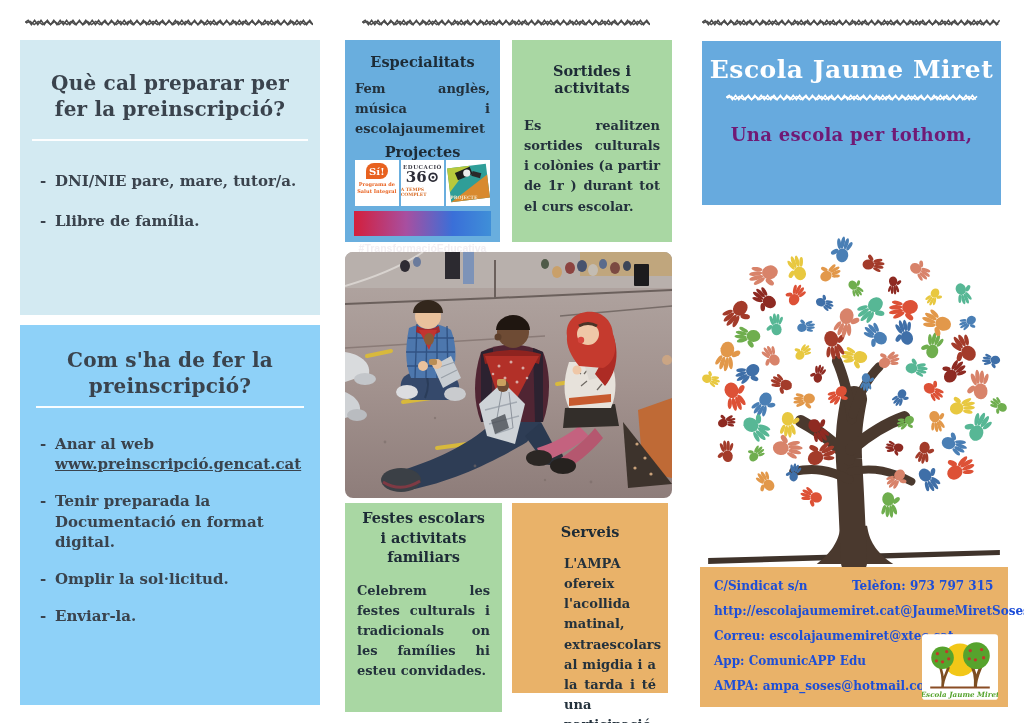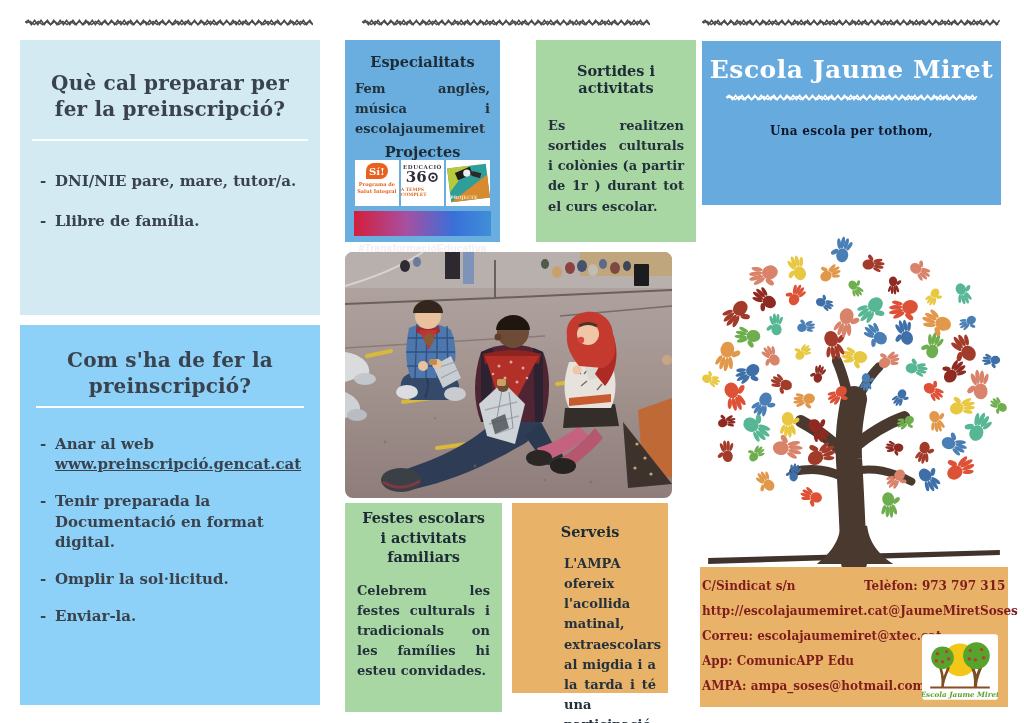--- a/index.html
+++ b/index.html
@@ -40,39 +40,39 @@
            justify-content:center;margin:3px auto 2px;}
   .si-cap{color:#e8611f;font-size:5px;font-weight:bold;text-align:center;line-height:1.25;}
   .edu-top{font-size:5.5px;font-weight:bold;letter-spacing:.6px;color:#3c3c46;margin-top:4px;}
   .edu-num{font-size:15px;font-weight:bold;color:#2e2e38;line-height:1;}
   .edu-cap{font-size:4.5px;font-weight:bold;color:#d86f2a;margin-top:2px;}
   .proj-cap{position:absolute;left:4px;bottom:5px;font-size:4.5px;font-weight:bold;
             color:#f3e3c4;line-height:1.1;}
   .banner{margin-top:5px;height:25px;display:flex;align-items:center;justify-content:center;
           background:linear-gradient(90deg,#d31f3c 0%,#a84fa0 38%,#3a6fd8 72%,#3f8fd8 100%);}
   .banner span{color:#f2eef2;font-size:10.5px;font-weight:bold;font-family:"Liberation Sans",sans-serif;margin-top:48px;}
-  .sor{left:536px;top:40px;width:160px;height:202px;background:#a9d7a3;padding:22px 12px 0;}
+  .sor{left:512px;top:40px;width:160px;height:202px;background:#a9d7a3;padding:22px 12px 0;}
   .sor p{margin-top:20px;}
   .photo{left:345px;top:252px;width:327px;height:246px;border-radius:8px;overflow:hidden;}
   .photo svg{display:block;}
   .fes{left:345px;top:503px;width:157px;height:209px;background:#a9d7a3;padding:5px 12px 0;}
   .fes h3{line-height:1.35;}
   .fes p{margin-top:14px;}
   .ser{left:512px;top:503px;width:156px;height:190px;background:#e9b269;padding:20px 12px 0;}
   .ser p{margin-top:14px;margin-left:40px;}
 
   
   .hdr{left:702px;top:41px;width:299px;height:164px;background:#67aade;text-align:center;
        box-sizing:border-box;padding-top:14px;}
   .hdr h1{margin:0;color:#fff;font-size:25px;letter-spacing:.5px;}
   .hdr .divwrap{margin-top:9px;}
-  .hdr p{margin:21px 0 0;color:#0f172a;font-size:12px;font-weight:bold;letter-spacing:.3px;}
+  .hdr p{margin:21px 0 0;color:#701a75;font-size:18px;font-weight:bold;letter-spacing:.3px;}
   .tree{left:698px;top:230px;width:312px;height:337px;}
   .ftr{left:700px;top:567px;width:308px;height:140px;background:#e9b269;box-sizing:border-box;
-       padding:12px 2px;color:#7f1d1d;font-size:12px;font-weight:bold;}
+       padding:12px 14px;color:#1d4ed8;font-size:12px;font-weight:bold;}
   .frow{display:flex;justify-content:space-between;margin-bottom:11px;white-space:nowrap;}
   .frow .c2{width:142px;}
   .fline{margin-bottom:11px;white-space:nowrap;}
   .slogo{position:absolute;right:10px;bottom:7px;width:76px;height:66px;}
 </style>
 </head>
 <body>
 
 <div class="page">
 

